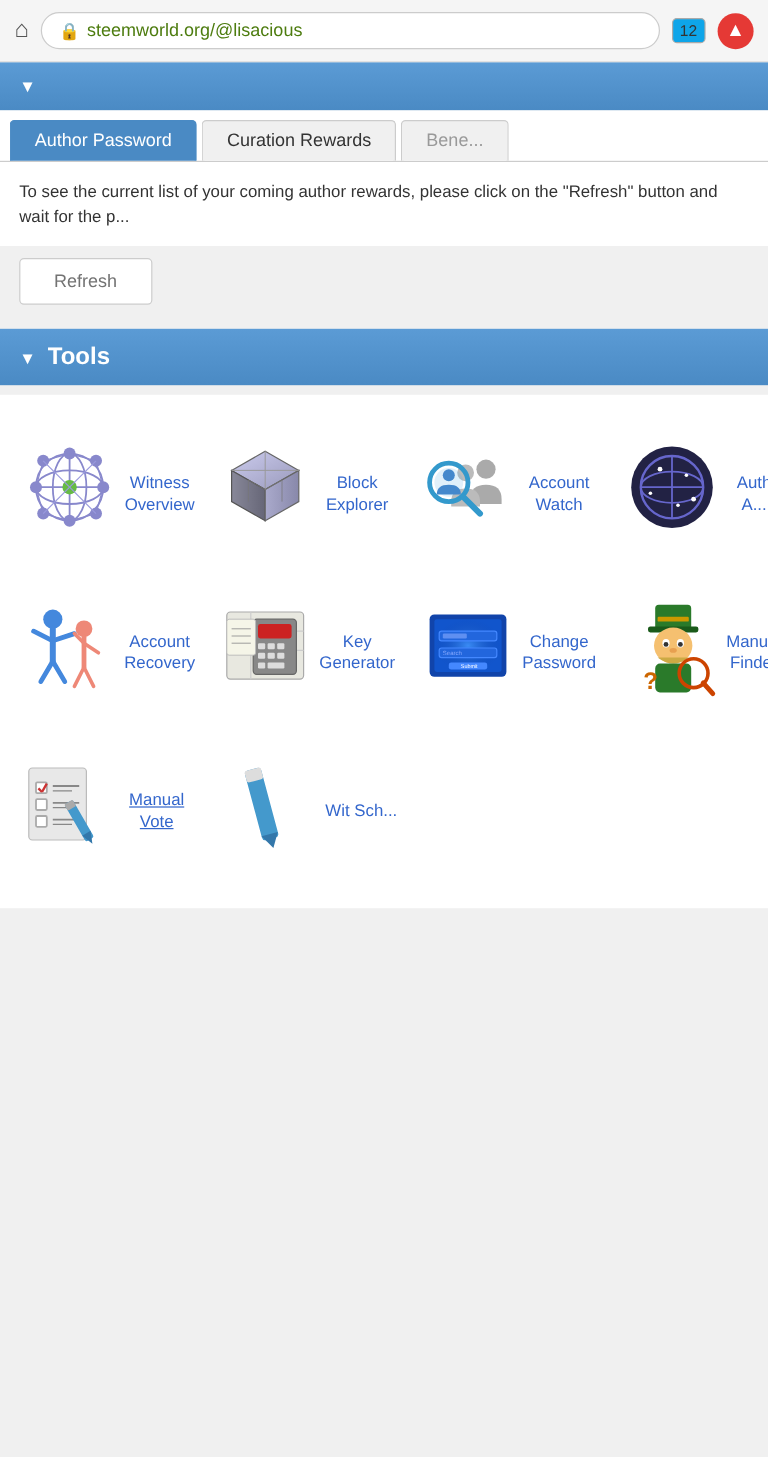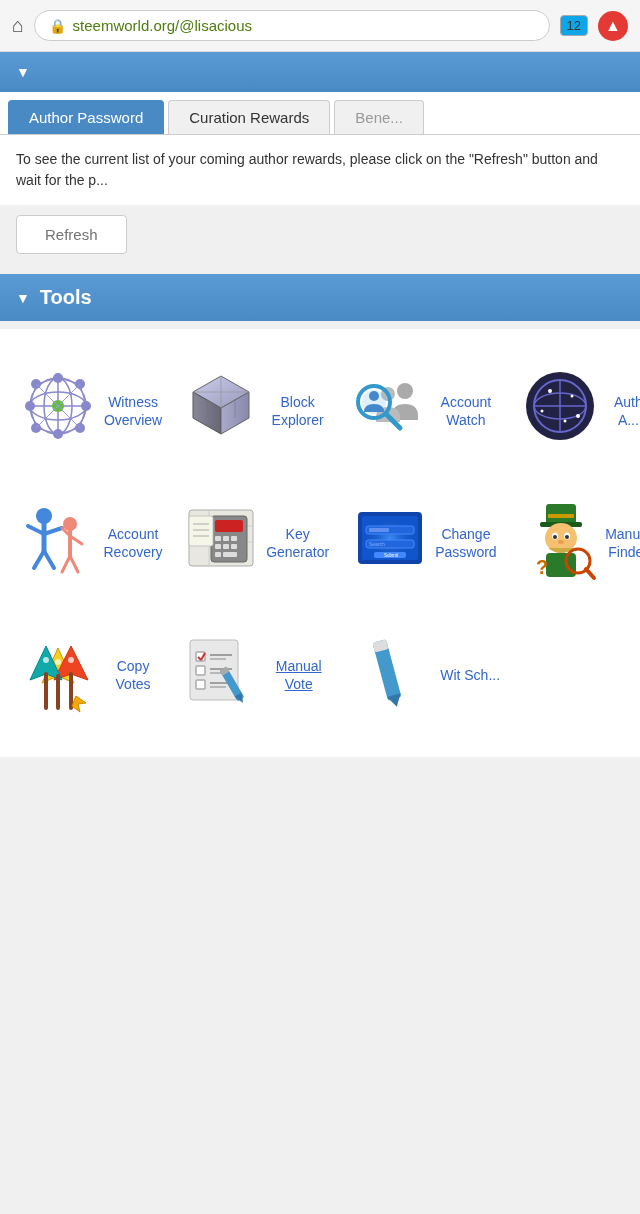--- a/index.html
+++ b/index.html
@@ -419,43 +419,20 @@
 
           <text x="18" y="78" font-size="20" fill="#cc6600" font-weight="bold">?</text>
 
           <circle cx="60" cy="65" r="12" fill="none" stroke="#cc4400" stroke-width="3"></circle>
           <line x1="68" y1="73" x2="76" y2="82" stroke="#cc4400" stroke-width="4" stroke-linecap="round"></line>
         </svg>
       </div>
       <span class="tool-label">Manual Finder</span>
     </div>
 
-    <div class="tool-item">
-      <div class="tool-icon">
-        <svg width="85" height="85" viewBox="0 0 85 85">
-
-          <polygon points="42,20 58,55 42,48 26,55" fill="#f5d020" stroke="#cc9900" stroke-width="1"></polygon>
-
-          <polygon points="55,18 72,52 55,46 38,52" fill="#ee4422" stroke="#cc3311" stroke-width="1"></polygon>
-
-          <polygon points="30,18 46,52 30,46 14,52" fill="#11aaaa" stroke="#008888" stroke-width="1"></polygon>
-
-          <line x1="30" y1="46" x2="30" y2="80" stroke="#884422" stroke-width="4" stroke-linecap="round"></line>
-          <line x1="42" y1="48" x2="42" y2="80" stroke="#884422" stroke-width="4" stroke-linecap="round"></line>
-          <line x1="55" y1="46" x2="55" y2="80" stroke="#884422" stroke-width="4" stroke-linecap="round"></line>
-
-          <circle cx="30" cy="32" r="3" fill="white" opacity="0.7"></circle>
-          <circle cx="42" cy="34" r="3" fill="white" opacity="0.7"></circle>
-          <circle cx="55" cy="32" r="3" fill="white" opacity="0.7"></circle>
-
-          <path d="M60,68 L70,75 L62,76 L64,84 L56,78 Z" fill="#f5aa00" stroke="#cc8800" stroke-width="1"></path>
-        </svg>
-      </div>
-      <span class="tool-label">Copy Votes</span>
-    </div>
 
     <div class="tool-item">
       <div class="tool-icon">
         <svg width="80" height="80" viewBox="0 0 80 80">
 
           <rect x="8" y="10" width="48" height="60" rx="3" fill="#e8e8e8" stroke="#bbb" stroke-width="1"></rect>
 
           <rect x="14" y="22" width="9" height="9" rx="1" fill="white" stroke="#aaa" stroke-width="1.5"></rect>
           <line x1="16" y1="27" x2="19" y2="30" stroke="#cc3333" stroke-width="2"></line>
           <line x1="19" y1="30" x2="23" y2="23" stroke="#cc3333" stroke-width="2"></line>

